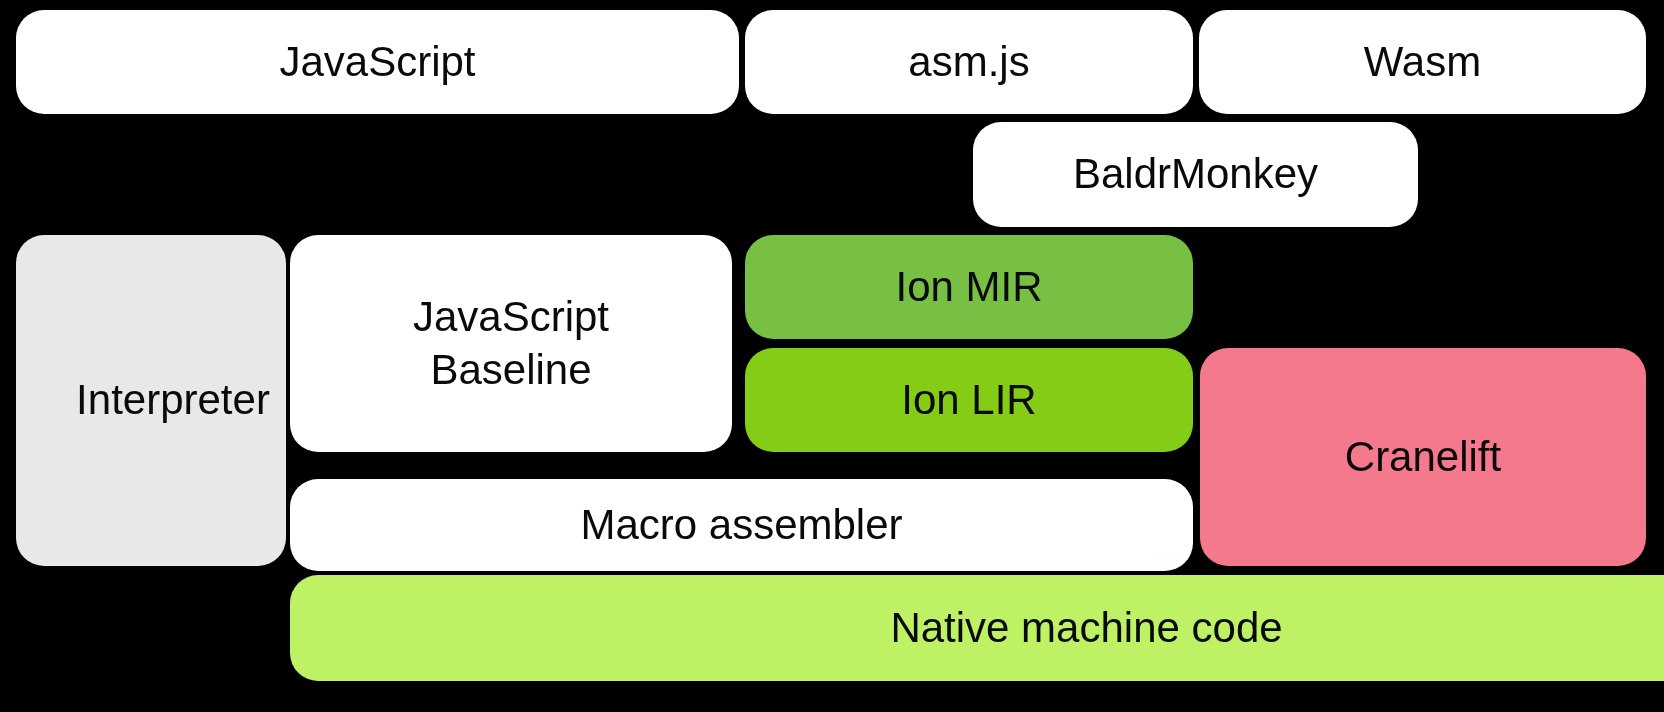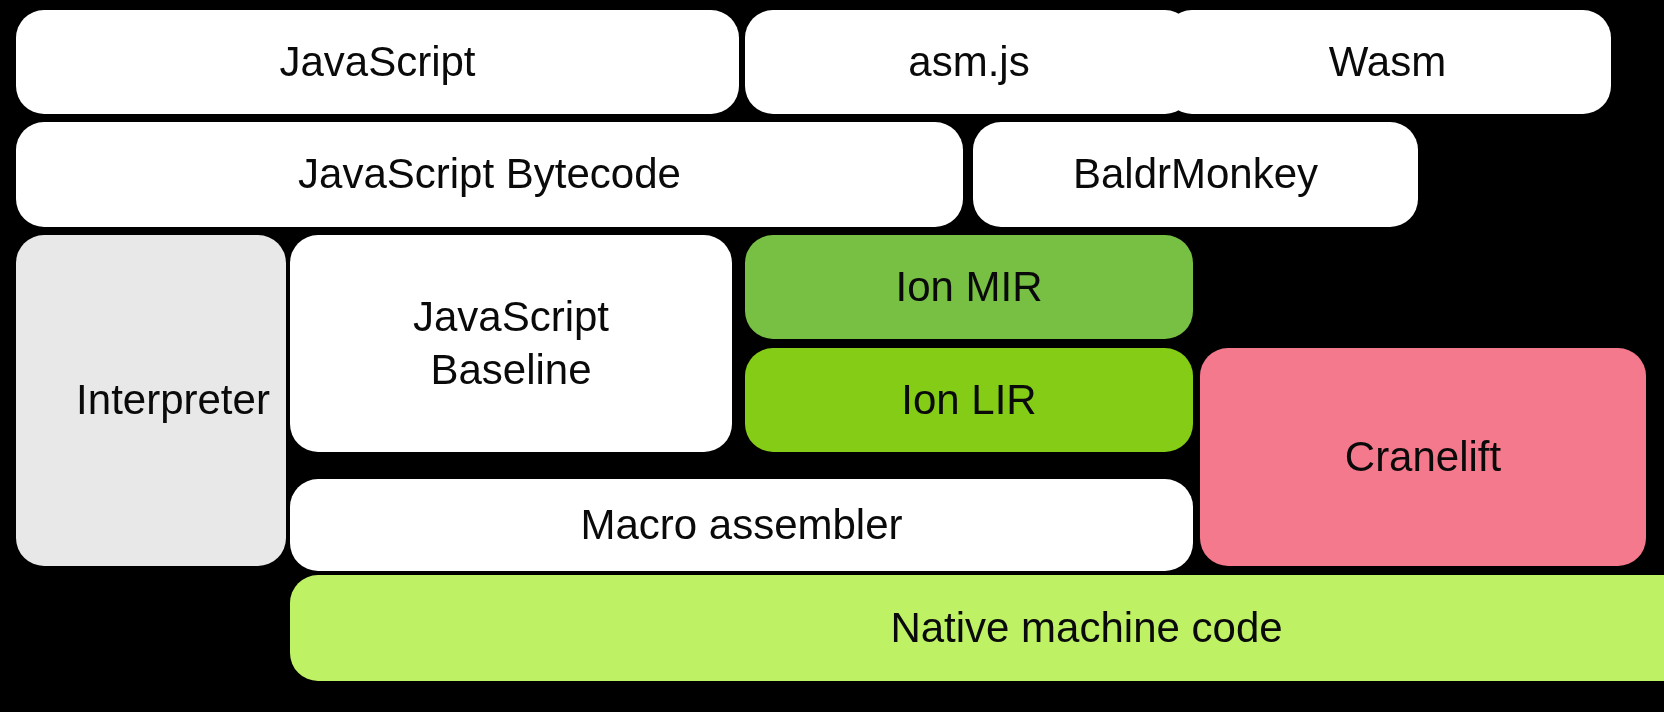--- a/index.html
+++ b/index.html
@@ -35,25 +35,22 @@
 </head>
 <body>
 
 <div id="diagram-canvas" style="background: rgb(0, 0, 0);">
     <div class="node" style="left: 16px; top: 10px; width: 723px; height: 104px; background: rgb(255, 255, 255);">
       <div class="node-line" style="color: rgb(10, 10, 10);">JavaScript</div>
     </div>
     <div class="node" style="left: 745px; top: 10px; width: 448px; height: 104px; background: rgb(255, 255, 255);">
       <div class="node-line" style="color: rgb(10, 10, 10);">asm.js</div>
     </div>
-    <div class="node" style="left: 1164px; top: 10px; width: 447px; height: 104px; background: rgb(255, 255, 255);">
+    <div class="node" style="left: 1199px; top: 10px; width: 447px; height: 104px; background: rgb(255, 255, 255);">
       <div class="node-line" style="color: rgb(10, 10, 10);">Wasm</div>
-    </div>
-    <div class="node" style="left: 16px; top: 122px; width: 947px; height: 105px; background: rgb(255, 255, 255);">
-      <div class="node-line" style="color: rgb(10, 10, 10);">JavaScript Bytecode</div>
     </div>
     <div class="node" style="left: 973px; top: 122px; width: 445px; height: 105px; background: rgb(255, 255, 255); text-align: center;">
       <div class="node-line" style="color: rgb(10, 10, 10);">BaldrMonkey</div>
     </div>
     <div class="node" style="left: 16px; top: 235px; width: 270px; height: 331px; background: rgb(232, 232, 232); padding-left: 44px;">
       <div class="node-line" style="color: rgb(10, 10, 10);">Interpreter</div>
     </div>
     <div class="node" style="left: 290px; top: 235px; width: 442px; height: 217px; background: rgb(255, 255, 255);">
       <div class="node-line" style="color: rgb(10, 10, 10);">JavaScript</div>
       <div class="node-line" style="color: rgb(10, 10, 10);">Baseline</div>

